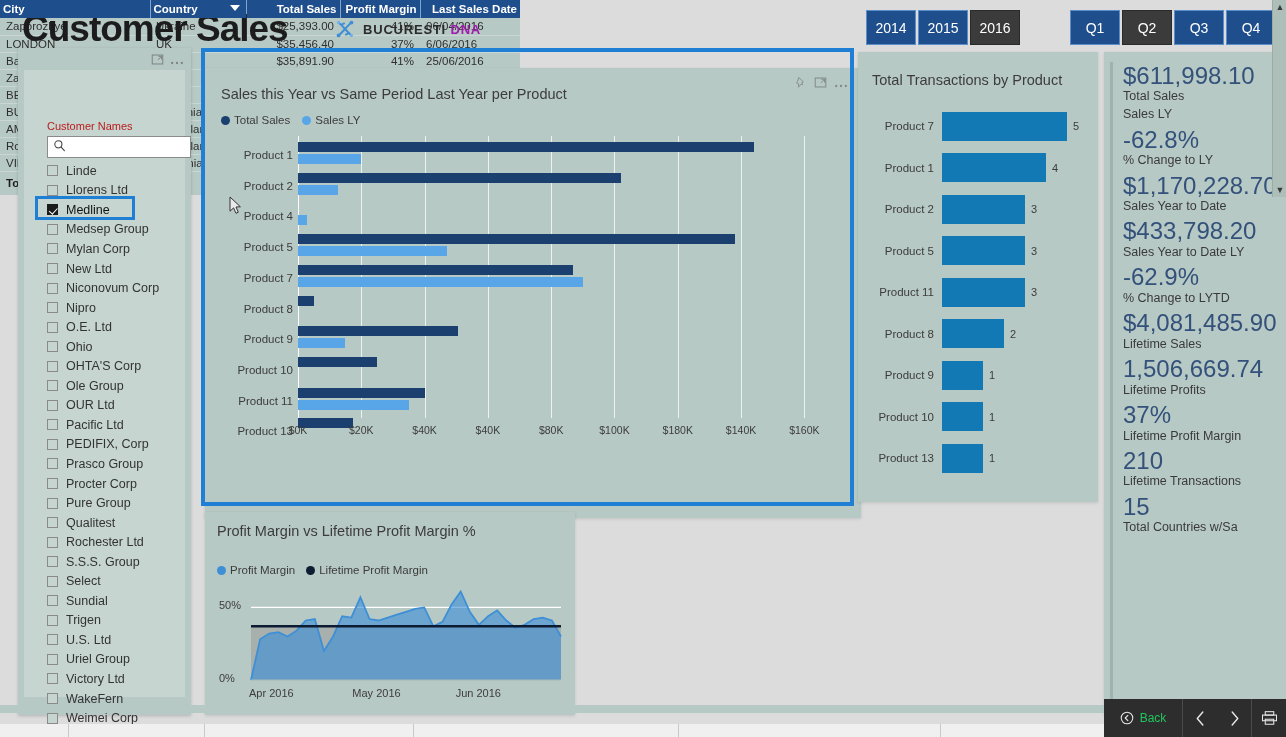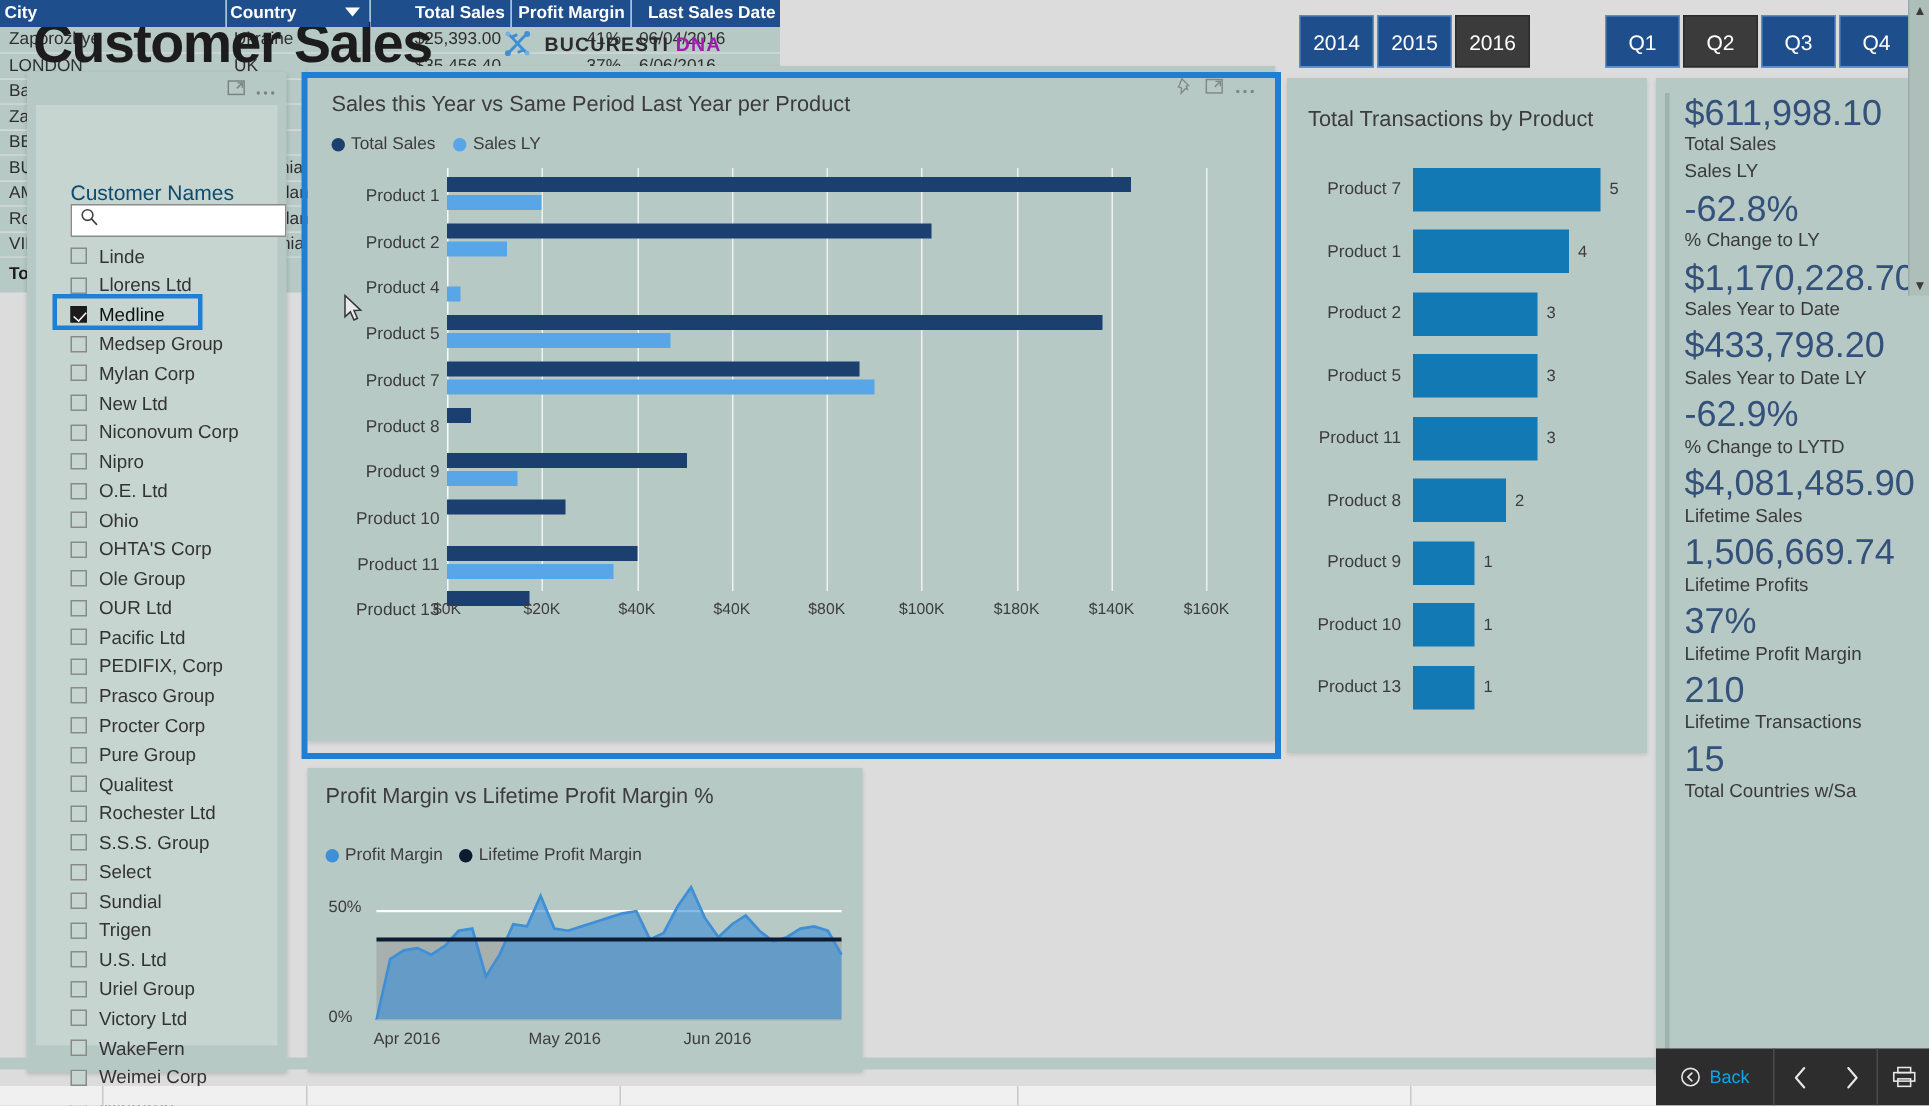--- a/index.html
+++ b/index.html
@@ -39,21 +39,21 @@
   #slicer-panel{
     position:absolute;left:18px;top:48px;width:173px;height:667px;
     background:#b7c9c4;box-shadow:0 1px 3px rgba(0,0,0,.18);
   }
   #slicer-inner{
     position:absolute;left:6px;top:22px;width:161px;height:627px;
     background:#c6d5d0;
   }
   #slicer-hdr-icons{position:absolute;right:7px;top:4px;display:flex;gap:6px;align-items:center;}
   #slicer-hdr-icons .ico{opacity:.55;cursor:pointer;}
-  #slicer-label{position:absolute;left:29px;top:72px;font-size:14px;color:#0c4a6e;}
+  #slicer-label{position:absolute;left:29px;top:72px;font-size:11px;color:#b91c1c;}
   #search-box{
     position:absolute;left:29px;top:88px;width:144px;height:22px;
     background:#fff;border:1px solid #8b8b8b;box-sizing:border-box;
     display:flex;align-items:center;
   }
   #search-box .sicon{margin:0 4px 0 5px;flex:0 0 auto;}
   #search-input{
     border:0;outline:0;background:transparent;flex:1;height:18px;
     font-size:11px;font-family:"Liberation Sans",sans-serif;color:#333;min-width:0;
   }
@@ -75,21 +75,21 @@
     border:3px solid #1f7fd4;box-sizing:border-box;pointer-events:none;
   }
 
   
   .card{position:absolute;background:#b7c9c4;box-shadow:0 1px 3px rgba(0,0,0,.12);}
   .card-title{position:absolute;font-size:14.5px;color:#3c3c3c;}
   .card-icons{position:absolute;display:flex;gap:7px;align-items:center;opacity:.5;}
   .card-icons .ico{cursor:pointer;}
 
   
-  #main-chart{left:205px;top:44px;width:645px;height:450px;}
+  #main-chart{left:205px;top:68px;width:645px;height:450px;padding-left:11px;}
   #main-chart-border{
     position:absolute;left:201px;top:48px;width:653px;height:458px;
     border:4px solid #1f7fd4;box-sizing:border-box;pointer-events:none;z-index:5;
   }
   #main-chart .card-title{left:16px;top:18px;}
   #main-chart .card-icons{right:13px;top:7px;}
   #mc-legend{position:absolute;left:16px;top:46px;display:flex;gap:12px;align-items:center;}
   .lg{display:flex;align-items:center;gap:4px;font-size:11.5px;color:#3c3c3c;}
   .lg .dot{width:9px;height:9px;border-radius:50%;display:block;}
   #mc-plot{position:absolute;left:16px;top:68px;width:615px;height:340px;}
@@ -172,21 +172,21 @@
     background:#b7c9c4;pointer-events:none;
   }
 
   
   #bottom-nav{
     position:absolute;left:1104px;top:699px;width:182px;height:38px;
     background:#2d2d2d;display:flex;align-items:center;
   }
   #bottom-nav .nav-cell{
     height:38px;display:flex;align-items:center;justify-content:center;
-    color:#0ea5e9;cursor:pointer;
+    color:#22c55e;cursor:pointer;
   }
   #nav-back{width:78px;gap:6px;font-size:12px;border-right:1px solid #4a4a4a;}
   #nav-prev,#nav-next{width:34px;font-size:17px;}
   #nav-next{border-right:1px solid #4a4a4a;}
   #nav-print{width:34px;}
   #bottom-strip{position:absolute;left:0;top:724px;width:1104px;height:13px;background:#f0f0f0;}
   .strip-div{position:absolute;top:724px;width:1px;height:13px;background:#c8c8c8;}
 
   
   #cursor{position:absolute;left:229px;top:196px;z-index:20;pointer-events:none;}

